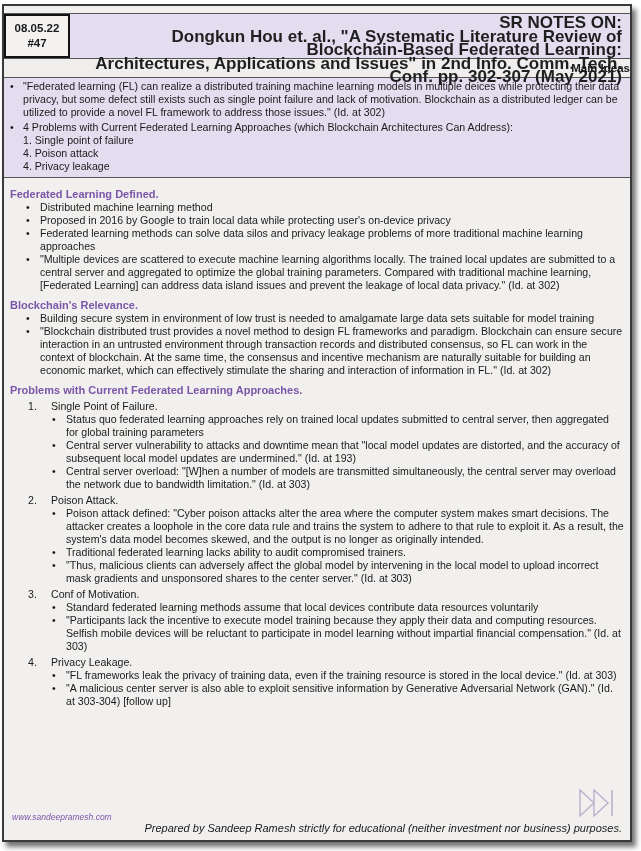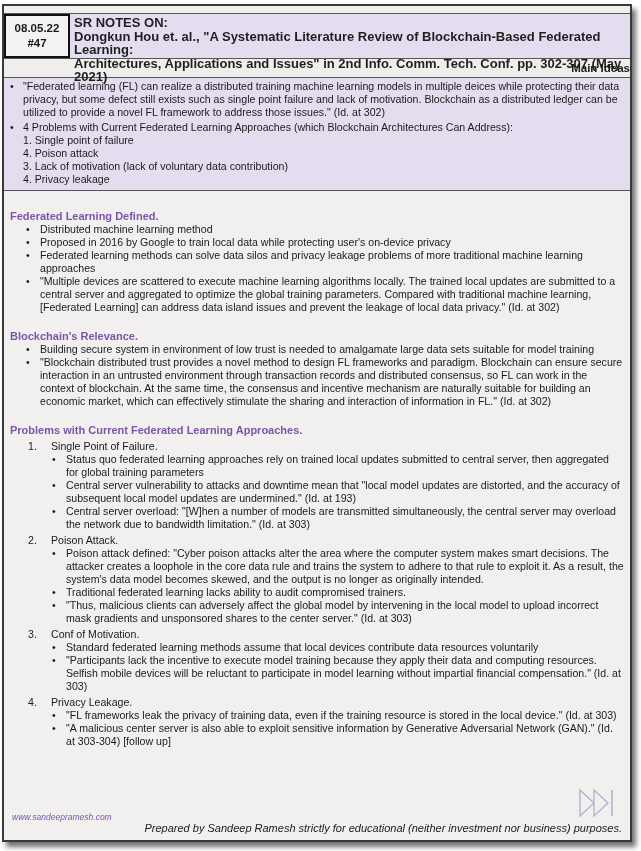--- a/index.html
+++ b/index.html
@@ -27,23 +27,23 @@
     width: 66px; flex: none;
     border: 2px solid #111;
     box-sizing: border-box;
     background: #f3f2f1;
     display: flex; flex-direction: column; align-items: center; justify-content: center;
     font-weight: bold; font-size: 11.5px; line-height: 15px;
   }
   .title-box {
     flex: 1;
     background: #e4ddf0;
-    text-align: left;
+    text-align: right;
     padding: 2px 8px 0 4px;
-    font-weight: bold; font-size: 13px; line-height: 13.5px;
+    font-weight: bold; font-size: 17px; line-height: 13.5px;
     color: #1f1f1f;
   }
   .section-head {
     text-align: right; font-weight: bold; font-size: 11.5px;
     padding: 3px 0 3px 0;
     background: #efeeed;
     border-bottom: 1.5px solid #555;
   }
   .main-ideas {
     background: #e4ddf0;
@@ -53,21 +53,21 @@
   }
   .bullet-row { display: flex; }
   .bullet-row .dot { width: 13px; flex: none; padding-left: 0px; }
   .numbered-sub { padding-left: 13px; }
   .details {
     padding: 3px 6px 0 6px;
     font-size: 10.6px; line-height: 13px;
   }
   .sec-title {
     color: #7b55a8; font-weight: bold; font-size: 11px;
-    margin-top: 16px;
+    margin-top: 7px;
   }
   .lvl1 { display: flex; padding-left: 16px; }
   .lvl1 .dot { width: 14px; flex: none; }
   .num-item { display: flex; padding-left: 18px; margin-top: 3px; }
   .num-item .num { width: 23px; flex: none; }
   .lvl2 { display: flex; padding-left: 42px; }
   .lvl2 .dot { width: 14px; flex: none; }
   .mb3 { margin-bottom: 3px; }
   .footer-left {
     position: absolute; left: 8px; bottom: 18px;
@@ -105,21 +105,20 @@
       <span class="dot">•</span>
       <span>"Federated learning (FL) can realize a distributed training machine learning models in multiple deices while protecting their data privacy, but some defect still exists such as single point failure and lack of motivation.  Blockchain as a distributed ledger can be utilized to provide a novel FL framework to address those issues." (Id. at 302)</span>
     </div>
     <div class="bullet-row" style="margin-top:2px">
       <span class="dot">•</span>
       <span>4 Problems with Current Federated Learning Approaches (which Blockchain Architectures Can Address):</span>
     </div>
     <div class="numbered-sub">
       <div>1. Single point of failure</div>
       <div>4. Poison attack</div>
-      <div>3. Lack of motivation (lack of voluntary data contribution)</div>
       <div>4. Privacy leakage</div>
     </div>
   </div>
 
   <div class="details">
 
     <div class="sec-title">Federated Learning Defined.</div>
     <div class="lvl1">
         <span class="dot">•</span>
         <span>Distributed machine learning method</span>

